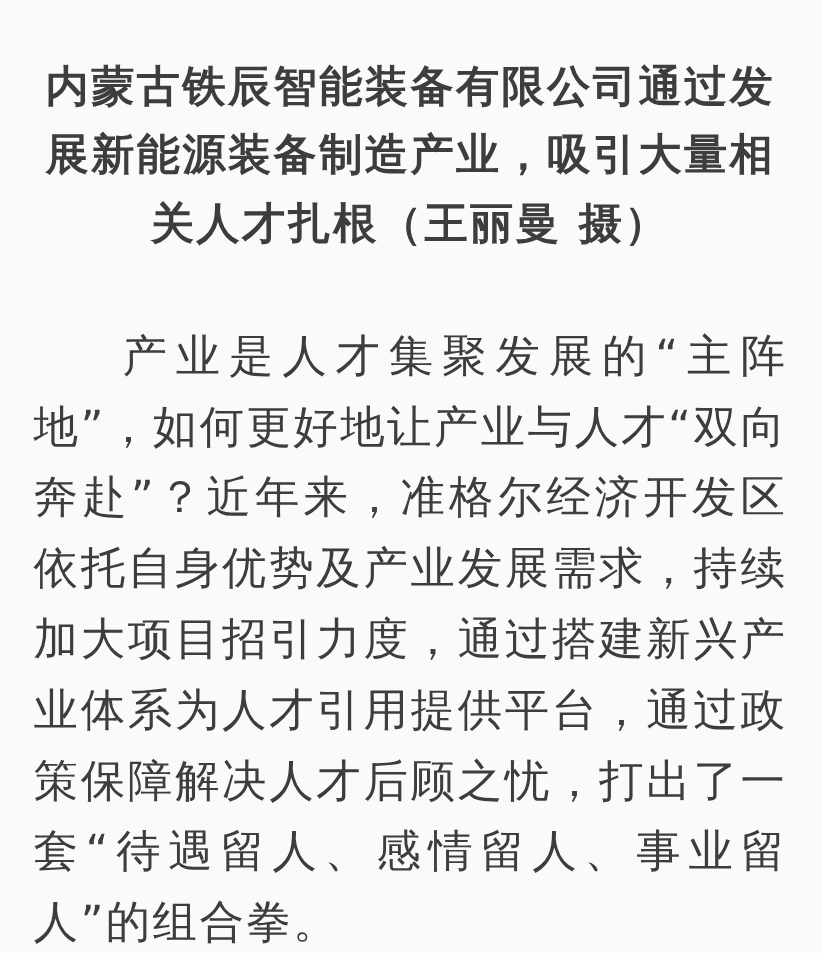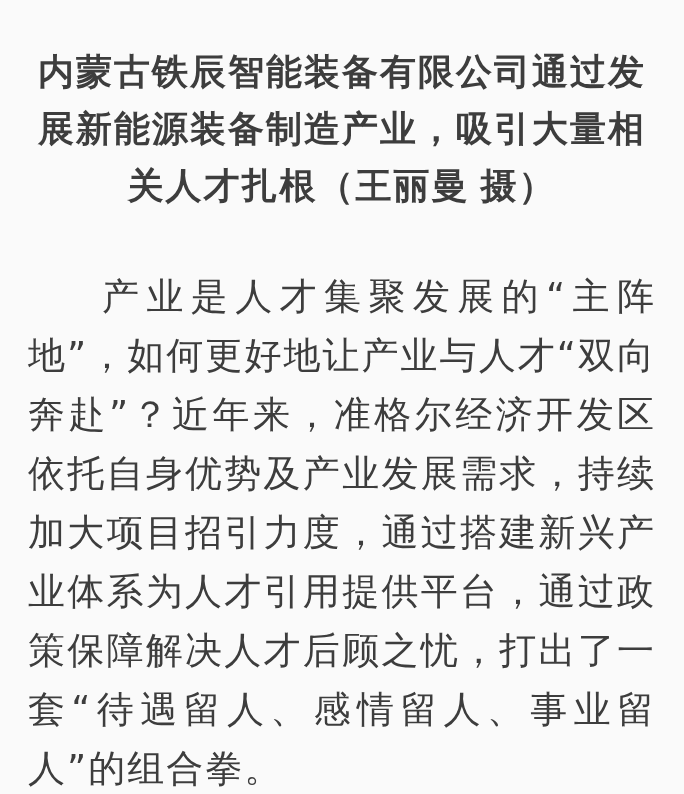--- a/index.html
+++ b/index.html
@@ -27,21 +27,20 @@
     overflow: hidden;
   }
   .caption {
     margin: 0;
     font-size: 36px;
     line-height: 57px;
     font-weight: 600;
     letter-spacing: 2px;
     text-align: center;
     color: var(--fg);
-    font-family: Liberation Serif, serif;
   }
   .paragraph {
     margin: 52px 0 0 0;
     font-size: 37px;
     line-height: 59px;
     font-weight: 500;
     letter-spacing: 2px;
     text-align: justify;
     text-justify: inter-character;
     text-indent: 2em;

